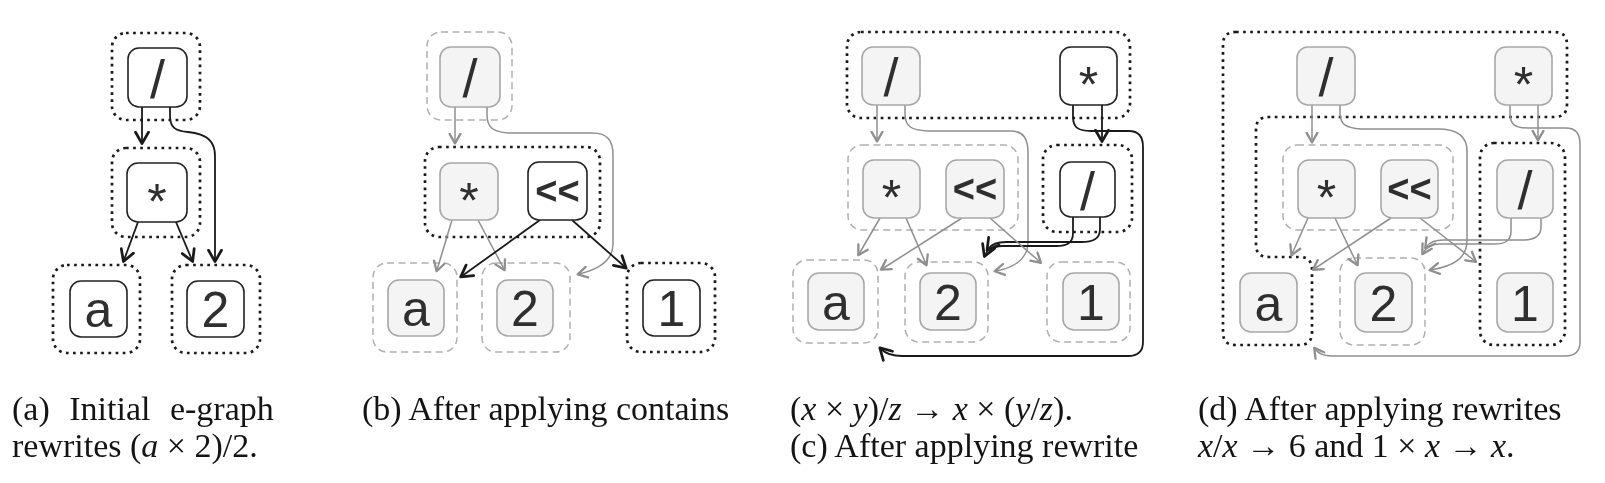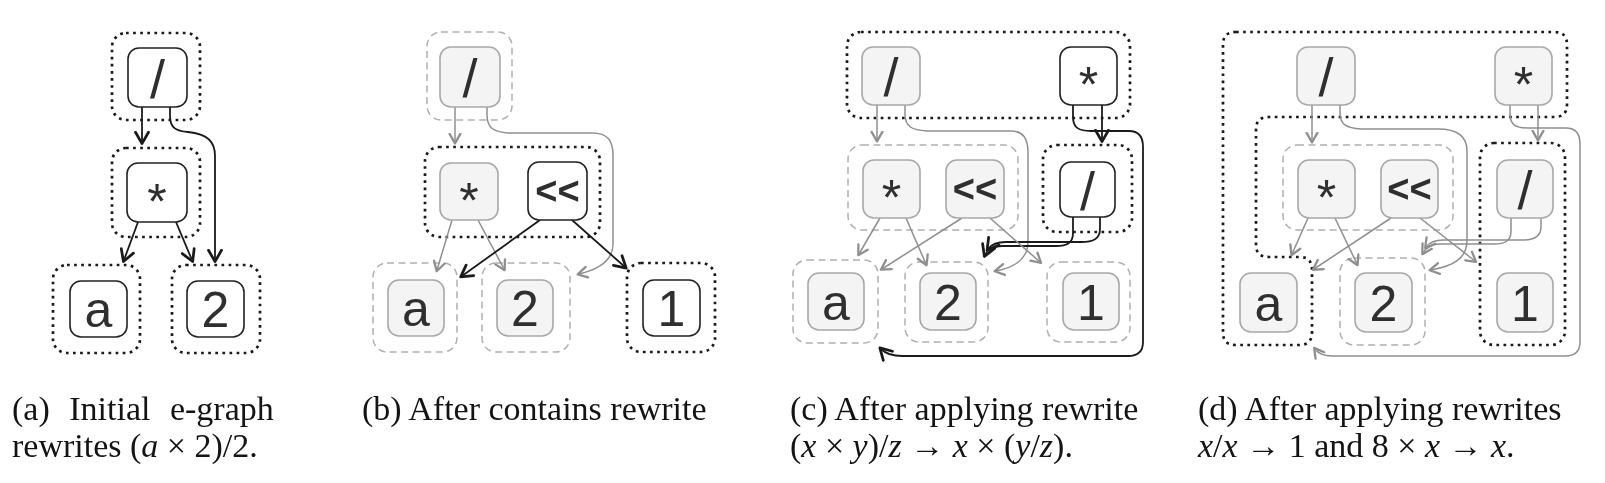--- a/index.html
+++ b/index.html
@@ -164,23 +164,23 @@
         <rect x="302" y="253" width="56" height="59" rx="11" ry="11" fill="#f4f4f4" stroke="#a8a8a8" stroke-width="1.6"></rect>
         <text x="330" y="300.5" text-anchor="middle" fill="#2f2f2f" font-size="50" font-family="&quot;Liberation Sans&quot;, sans-serif" font-weight="normal">1</text>
       </svg>
     </div>
 
   <div class="caption" style="left: 12px; top: 390px; width: 330px; color: rgb(20, 20, 20);">
       <div class="cap-line" style="word-spacing: 11px;"><span>(a) Initial e-graph</span></div>
       <div class="cap-line"><span>rewrites (</span><i>a</i><span> × 2)/2.</span></div>
     </div>
   <div class="caption" style="left: 362px; top: 390px; width: 370px; color: rgb(20, 20, 20);">
-      <div class="cap-line"><span>(b) After contains rewrite</span></div>
+      <div class="cap-line"><span>(b) After applying contains</span></div>
     </div>
   <div class="caption" style="left: 790px; top: 390px; width: 410px; color: rgb(20, 20, 20);">
+      <div class="cap-line"><span>(</span><i>x</i><span> × </span><i>y</i><span>)/</span><i>z</i><span> → </span><i>x</i><span> × (</span><i>y</i><span>/</span><i>z</i><span>).</span></div>
       <div class="cap-line"><span>(c) After applying rewrite</span></div>
-      <div class="cap-line"><span>(</span><i>x</i><span> × </span><i>y</i><span>)/</span><i>z</i><span> → </span><i>x</i><span> × (</span><i>y</i><span>/</span><i>z</i><span>).</span></div>
     </div>
   <div class="caption" style="left: 1198px; top: 390px; width: 410px; color: rgb(20, 20, 20);">
       <div class="cap-line"><span>(d) After applying rewrites</span></div>
-      <div class="cap-line"><i>x</i><span>/</span><i>x</i><span> → 1 and 8 × </span><i>x</i><span> → </span><i>x</i><span>.</span></div>
+      <div class="cap-line"><i>x</i><span>/</span><i>x</i><span> → 6 and 1 × </span><i>x</i><span> → </span><i>x</i><span>.</span></div>
     </div>
 </div>
 
 </body></html>

